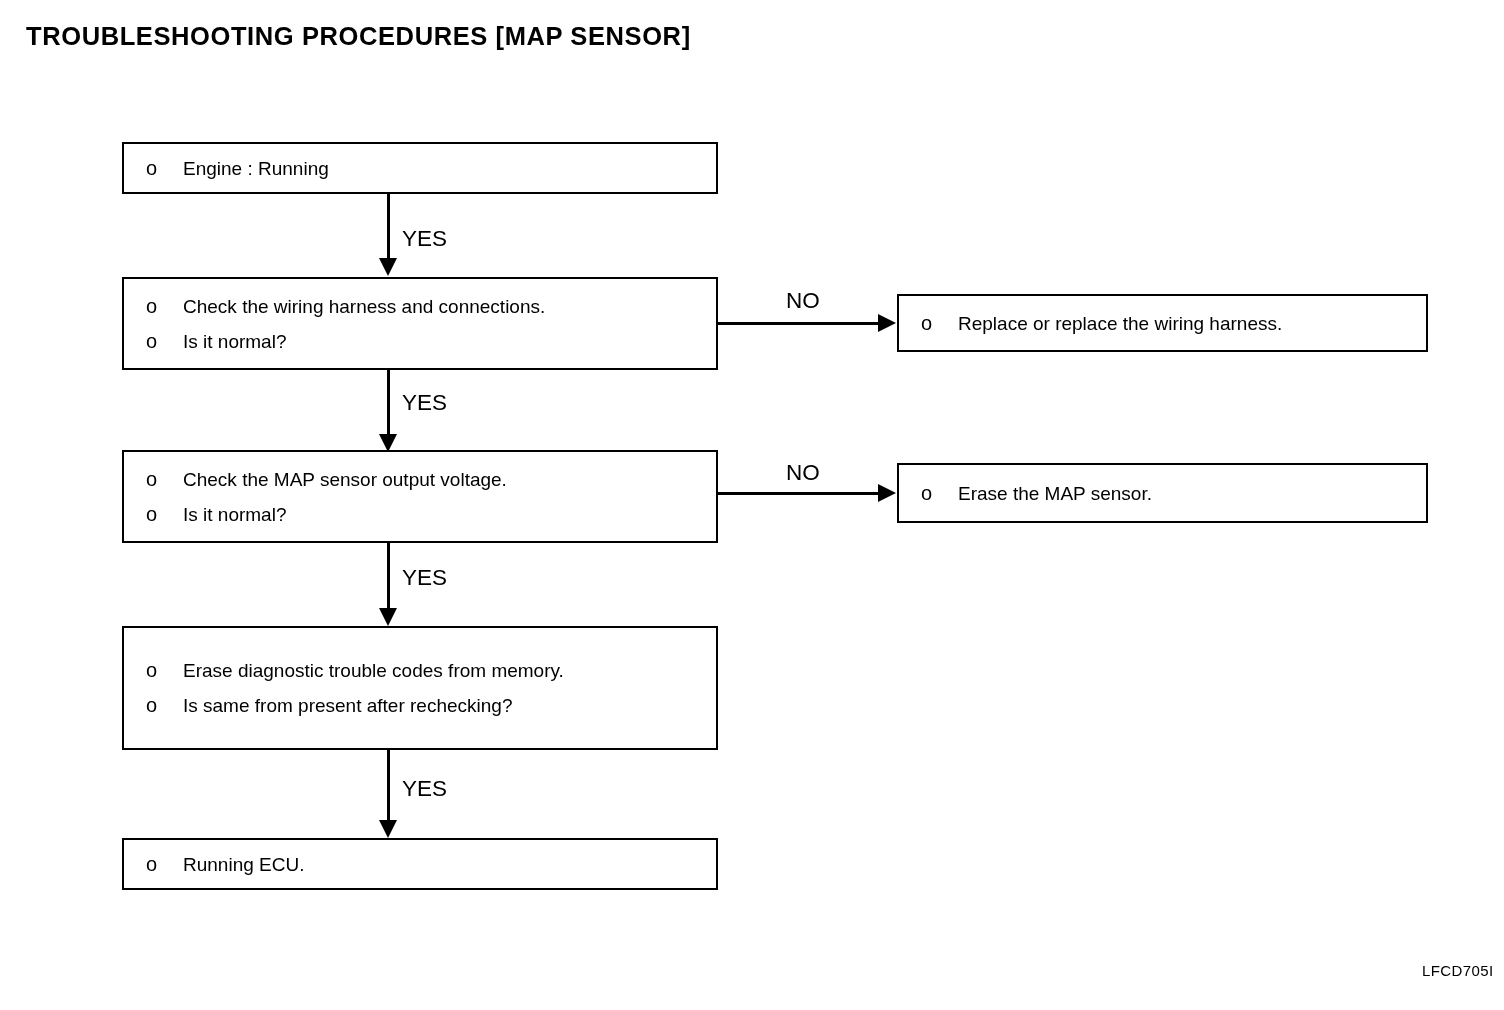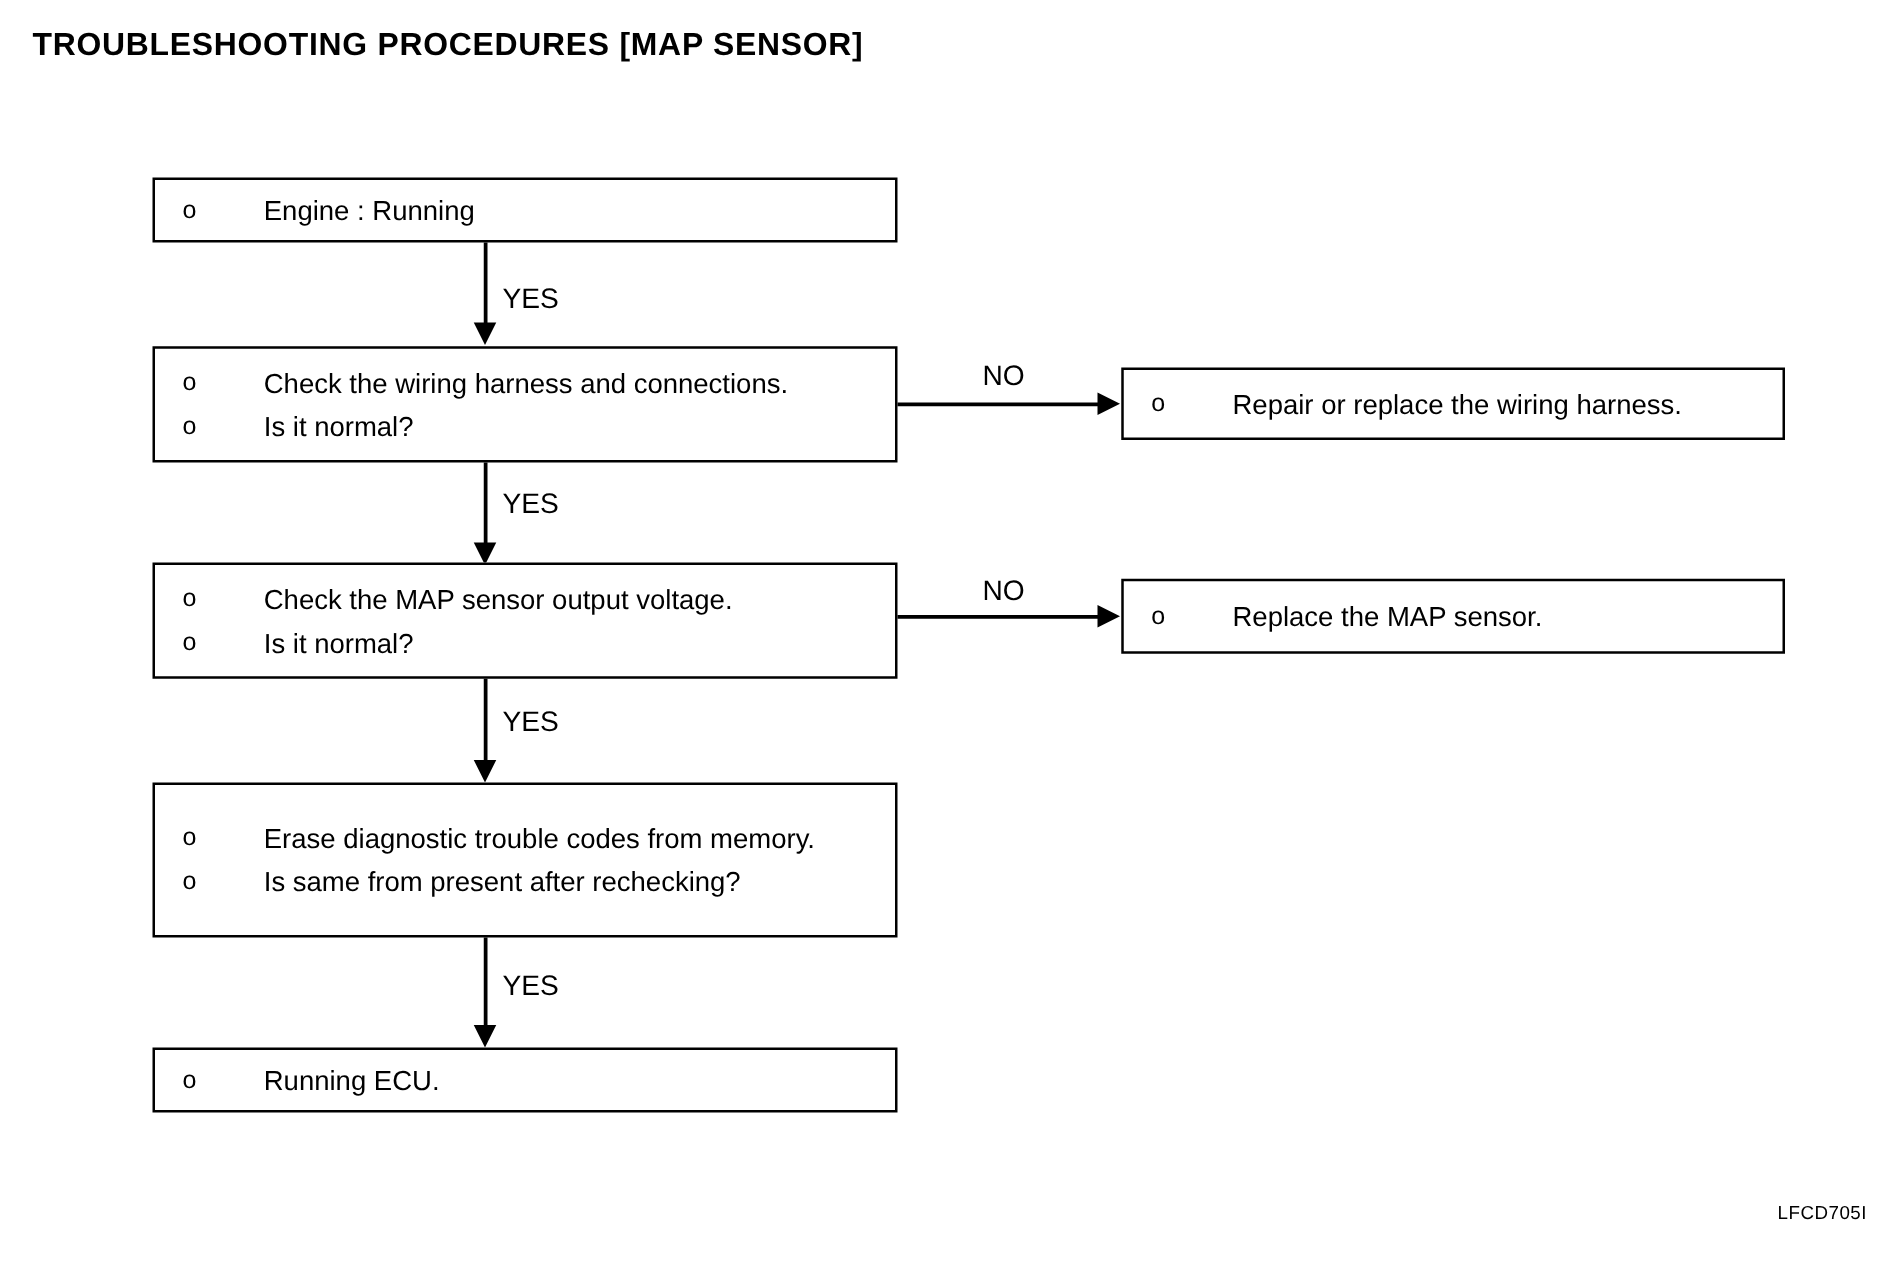--- a/index.html
+++ b/index.html
@@ -69,23 +69,22 @@
     white-space: pre-wrap;
   }
   .bullet-o {
     flex: 0 0 auto;
     width: 37px;
     font-size: 20px;
     line-height: 35px;
   }
   .line-text {
     flex: 1 1 auto;
-    font-size: 22px;
+    font-size: 19px;
     line-height: 35px;
-    margin-left: 28px;
   }
 
   
   .wrap-narrow .line-text { max-width: 470px; }
 
   
   .v-line {
     position: absolute;
     width: 2.5px;
     background: #000000;
@@ -151,21 +150,21 @@
   </div>
 
   <div class="h-line" style="left:718px; top:322px; width:164px;"></div>
   <div class="arrow-right" style="left:878px; top:314px;"></div>
   <div class="edge-label" style="left:786px; top:290px;">NO</div>
 
   <div class="flow-box" style="left:897px; top:294px; width:531px; height:58px;">
     <div class="box-lines">
       <div class="box-line">
         <span class="bullet-o">o</span>
-        <span class="line-text">Repair or replace the wiring harness.</span>
+        <span class="line-text">Replace or replace the wiring harness.</span>
       </div>
     </div>
   </div>
 
   <div class="v-line" style="left:387px; top:370px; height:66px;"></div>
   <div class="arrow-down" style="left:379px; top:434px;"></div>
   <div class="edge-label" style="left:402px; top:392px;">YES</div>
 
   <div class="flow-box" style="left:122px; top:450px; width:596px; height:93px;">
     <div class="box-lines">
@@ -181,21 +180,21 @@
   </div>
 
   <div class="h-line" style="left:718px; top:492px; width:164px;"></div>
   <div class="arrow-right" style="left:878px; top:484px;"></div>
   <div class="edge-label" style="left:786px; top:462px;">NO</div>
 
   <div class="flow-box" style="left:897px; top:463px; width:531px; height:60px;">
     <div class="box-lines">
       <div class="box-line">
         <span class="bullet-o">o</span>
-        <span class="line-text">Replace the MAP sensor.</span>
+        <span class="line-text">Erase the MAP sensor.</span>
       </div>
     </div>
   </div>
 
   <div class="v-line" style="left:387px; top:543px; height:68px;"></div>
   <div class="arrow-down" style="left:379px; top:608px;"></div>
   <div class="edge-label" style="left:402px; top:567px;">YES</div>
 
   <div class="flow-box wrap-narrow" style="left:122px; top:626px; width:596px; height:124px;">
     <div class="box-lines">

